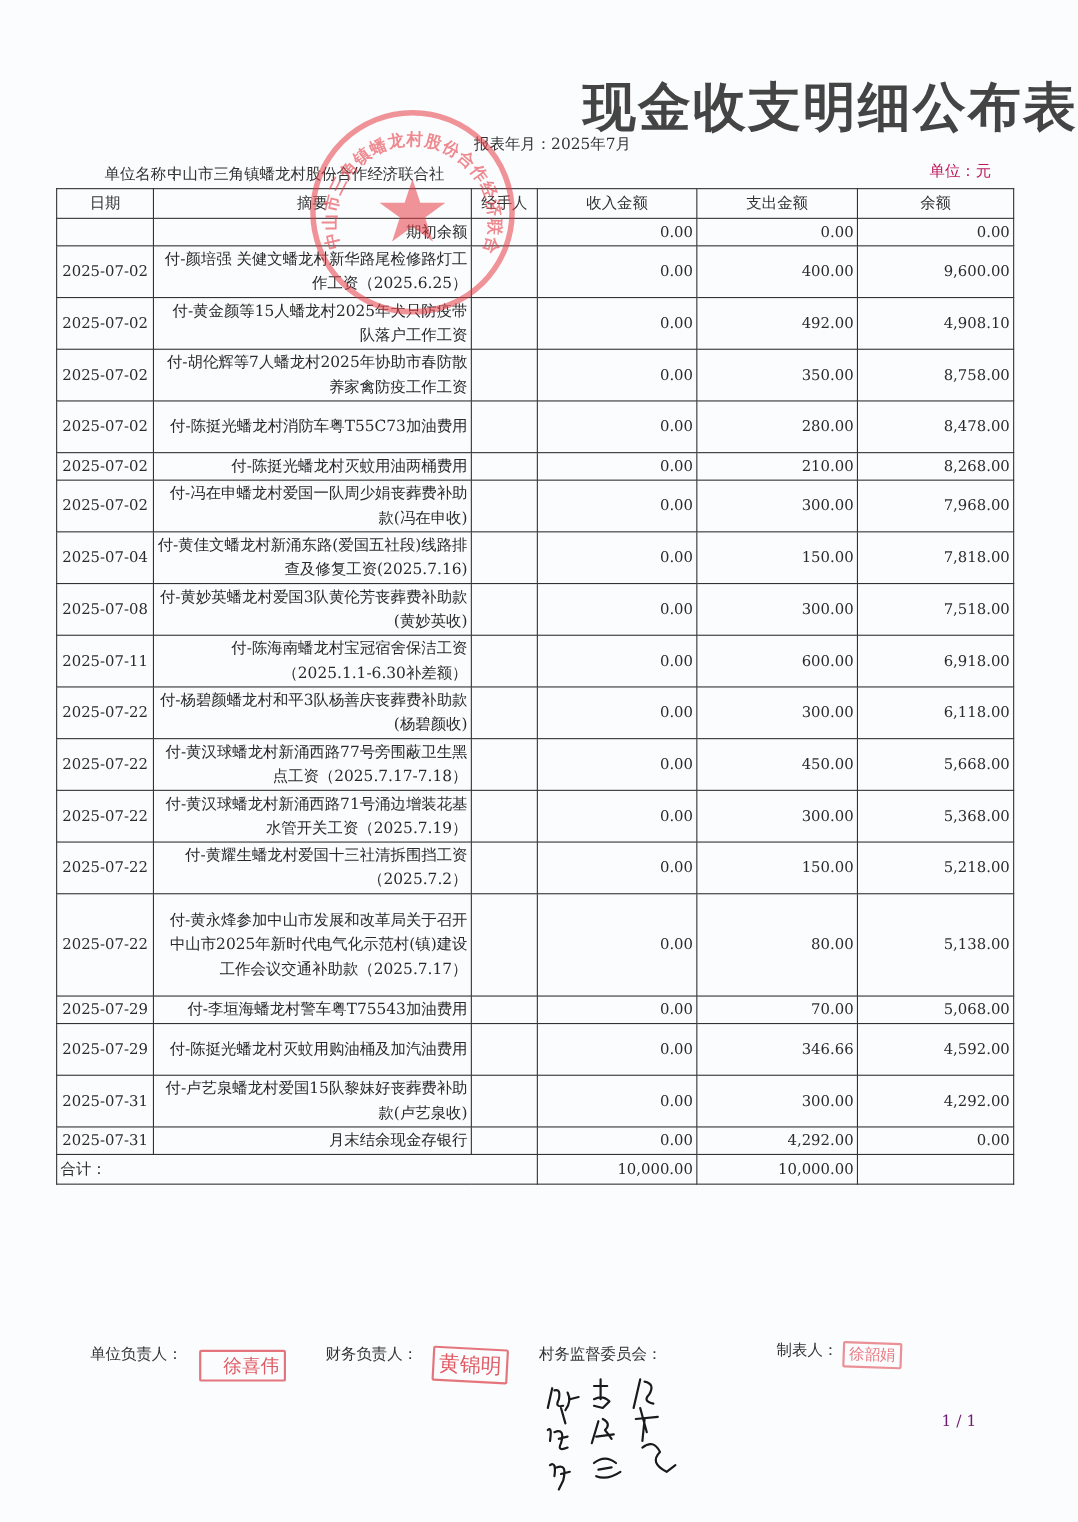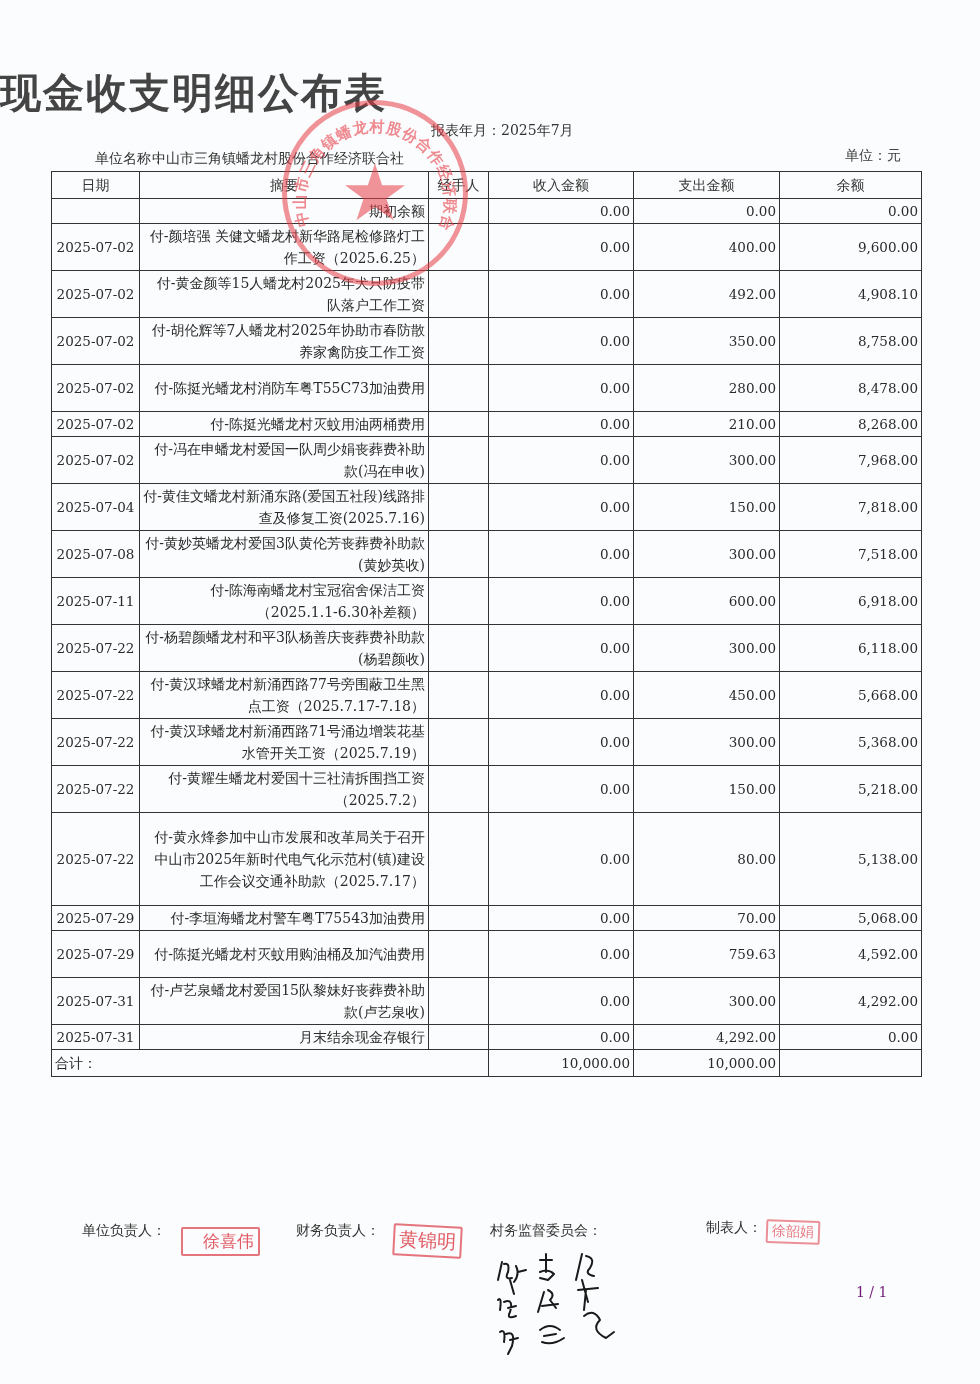--- a/index.html
+++ b/index.html
@@ -6,41 +6,41 @@
   body {
     width: 980px; height: 1384px;
     background: #fbfcfd;
     position: relative;
     overflow: hidden;
     font-family: "DejaVu Serif", "Liberation Serif", serif;
     color: #2a2a2a;
   }
   .title {
     position: absolute; left: 0; right: 0; top: 66px;
-    text-align: left;
+    text-align: right;
     font-family: "DejaVu Sans", "Liberation Sans", sans-serif;
     font-weight: bold;
-    font-size: 41px; letter-spacing: 2px;
+    font-size: 48px; letter-spacing: 2px;
     color: #444;
   }
   .report-month {
     position: absolute; left: 431px; top: 122px;
     font-size: 14px; color: #333;
   }
   .unit-name-label {
     position: absolute; left: 55px; top: 150px;
     font-size: 14px; color: #333; margin-left: 40px;
   }
   .unit-name-value {
     position: absolute; left: 152px; top: 150px;
     font-size: 14px; color: #333;
   }
   .unit-label {
     position: absolute; left: 845px; top: 147px;
-    font-size: 14px; color: #404040;
+    font-size: 14px; color: #be185d;
   }
   table.ledger {
     position: absolute; left: 51px; top: 171px;
     width: 870px;
     border-collapse: collapse;
     table-layout: fixed;
     font-size: 14px;
   }
   table.ledger th, table.ledger td {
     border: 1.5px solid #333;
@@ -262,21 +262,21 @@
       <td></td>
       <td class="num">0.00</td>
       <td class="num">70.00</td>
       <td class="num">5,068.00</td>
     </tr>
     <tr class="r2">
       <td class="date">2025-07-29</td>
       <td class="summary">付-陈挺光蟠龙村灭蚊用购油桶及加汽油费用</td>
       <td></td>
       <td class="num">0.00</td>
-      <td class="num">759.63</td>
+      <td class="num">346.66</td>
       <td class="num">4,592.00</td>
     </tr>
     <tr class="r2">
       <td class="date">2025-07-31</td>
       <td class="summary">付-卢艺泉蟠龙村爱国15队黎妹好丧葬费补助款(卢艺泉收)</td>
       <td></td>
       <td class="num">0.00</td>
       <td class="num">300.00</td>
       <td class="num">4,292.00</td>
     </tr>

